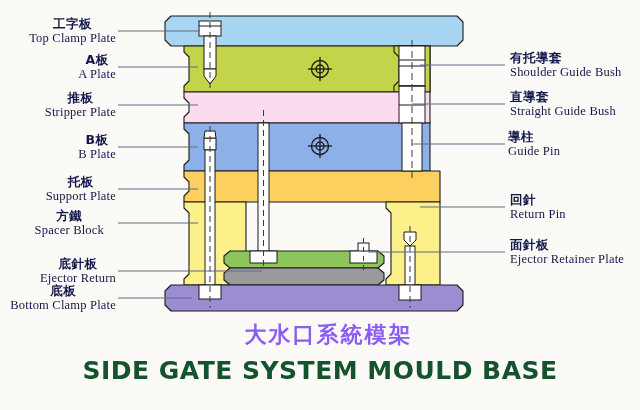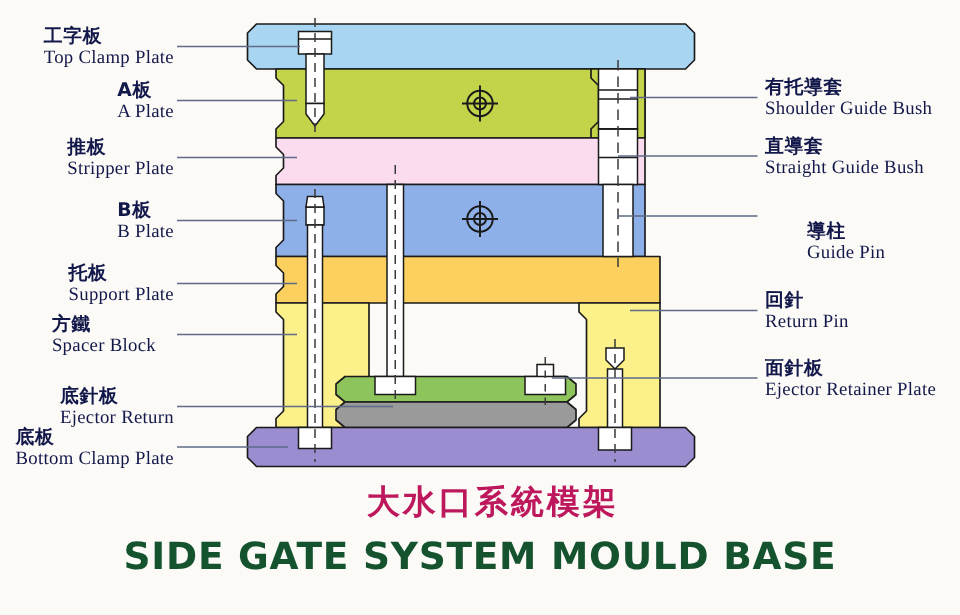--- a/index.html
+++ b/index.html
@@ -10,24 +10,24 @@
     overflow:hidden;
     position:relative;
   }
   #root{position:absolute;inset:0;}
   svg#diagram{position:absolute;left:0;top:0;width:640px;height:410px;}
 
   .lbl{position:absolute;white-space:nowrap;color:#13184a;}
   .lbl .cn{font-family:"DejaVu Sans",sans-serif;font-weight:700;font-size:12.5px;line-height:14px;letter-spacing:.5px;}
   .lbl .en{font-family:"Liberation Serif",serif;font-weight:400;font-size:12.5px;line-height:14px;letter-spacing:.2px;}
   .lbl.right{text-align:left;}
-  .lbl.left{text-align:left;}
+  .lbl.left{text-align:center;}
 
   #title{position:absolute;left:0;right:0;text-align:center;}
-  #title .t-cn{font-family:Liberation Mono, monospace;font-weight:700;font-size:22px;letter-spacing:2px;color:#be185d;padding-left:17px;}
+  #title .t-cn{font-family:Liberation Mono, monospace;font-weight:700;font-size:22px;letter-spacing:2px;color:#8b5cf6;padding-left:17px;}
   #title .t-en{font-family:"DejaVu Sans",sans-serif;font-weight:700;font-size:25px;letter-spacing:.5px;color:#14532d;}
 </style>
 </head>
 <body>
 
 <div id="root">
 
   <svg id="diagram" viewBox="0 0 640 410">
     <defs>
       <g id="crosshair">
@@ -168,21 +168,21 @@
   </div>
 
   <div class="lbl right" style="left:510px;top:51px;">
     <div class="cn">有托導套</div>
     <div class="en">Shoulder Guide Bush</div>
   </div>
   <div class="lbl right" style="left:510px;top:90px;">
     <div class="cn">直導套</div>
     <div class="en">Straight Guide Bush</div>
   </div>
-  <div class="lbl right" style="left:538px;top:130px;margin-top:17px;">
+  <div class="lbl right" style="left:508px;top:130px;">
     <div class="cn">導柱</div>
     <div class="en">Guide Pin</div>
   </div>
   <div class="lbl right" style="left:510px;top:193px;">
     <div class="cn">回針</div>
     <div class="en">Return Pin</div>
   </div>
   <div class="lbl right" style="left:510px;top:238px;">
     <div class="cn">面針板</div>
     <div class="en">Ejector Retainer Plate</div>

